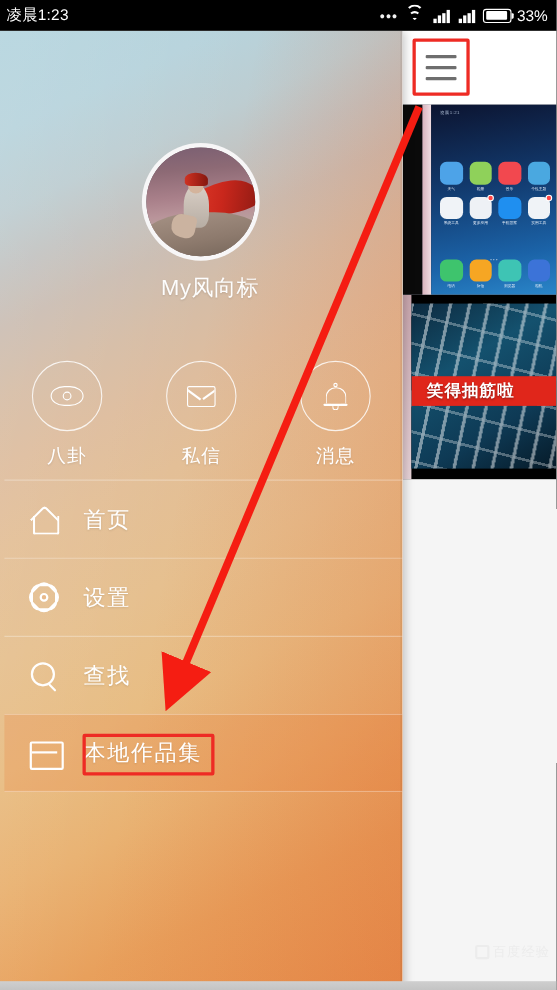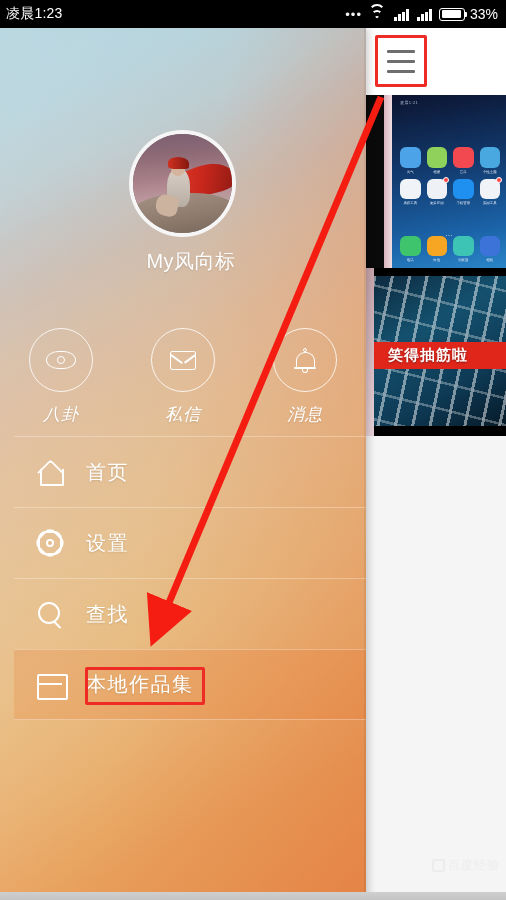--- a/index.html
+++ b/index.html
@@ -144,21 +144,21 @@
   .username { position:absolute; left:16px; right:0; top:220px; text-align:center;
               color:#fdfdfd; font-size:20px; letter-spacing:.5px;
               text-shadow:0 1px 2px rgba(0,0,0,.13); }
 
   
   .quick { position:absolute; left:0; right:0; top:300px; display:flex; }
   .qitem { flex:1 1 0; display:flex; flex-direction:column; align-items:center; }
   .qcircle { width:64px; height:64px; border-radius:50%; border:1.6px solid rgba(255,255,255,.82);
              display:flex; align-items:center; justify-content:center; }
   .qlabel { margin-top:11px; color:#fff; font-size:17px; letter-spacing:1px;
-            text-shadow:0 1px 2px rgba(0,0,0,.12);font-style:italic; }
+            text-shadow:0 1px 2px rgba(0,0,0,.12); }
 
   .ico-eye { width:30px; height:18px; border:1.8px solid #fff; border-radius:50% 50% 50% 50% / 60% 60% 60% 60%;
              position:relative; display:flex; align-items:center; justify-content:center; }
   .ico-eye:after { content:""; width:6px; height:6px; border-radius:50%; border:1.8px solid #fff; }
 
   .ico-bell { width:19px; height:21px; position:relative; }
   .ico-bell i { position:absolute; left:0; top:2px; width:19px; height:15px;
                 border:1.8px solid #fff; border-bottom:none;
                 border-radius:9px 9px 0 0; }
   .ico-bell i:after { content:""; position:absolute; left:-2.6px; bottom:-2px; width:22px; height:1.8px; background:#fff; border-radius:1px; }
@@ -166,21 +166,21 @@
                 border:1.8px solid #fff; border-top:none; border-radius:0 0 6px 6px; }
   .ico-bell s { position:absolute; left:7.5px; top:-2px; width:4px; height:4px; border-radius:50%;
                 border:1.8px solid #fff; text-decoration:none; }
 
   .ico-mail { width:26px; height:19px; border:1.8px solid #fff; border-radius:2px; position:relative; overflow:hidden; }
   .ico-mail:before, .ico-mail:after { content:""; position:absolute; top:1px; width:15.5px; height:1.8px; background:#fff; }
   .ico-mail:before { left:-1.5px; transform-origin:left top; transform:rotate(36deg); }
   .ico-mail:after  { right:-1.5px; transform-origin:right top; transform:rotate(-36deg); }
 
   
-  .menu { position:absolute; left:14px; right:0; top:408px; }
+  .menu { position:absolute; left:4px; right:0; top:408px; }
   .mrow { height:71px; display:flex; align-items:center; position:relative;
           border-top:1px solid rgba(255,255,255,.30); }
   .mrow:first-child { border-top:1px solid rgba(255,255,255,.30); }
   .mrow.active { background:rgba(232,120,52,.22); border-bottom:1px solid rgba(255,255,255,.33); }
   .micon { width:72px; display:flex; justify-content:center; align-items:center; }
   .mlabel { color:#fff; font-size:20px; letter-spacing:1.5px; text-shadow:0 1px 2px rgba(0,0,0,.12); }
 
   .ico-home { width:25px; height:23px; position:relative; }
   .ico-home:before { content:""; position:absolute; left:2.5px; top:8px; width:20px; height:15px;
                      border:2px solid #fff; border-top:none; border-radius:0 0 2px 2px; }

